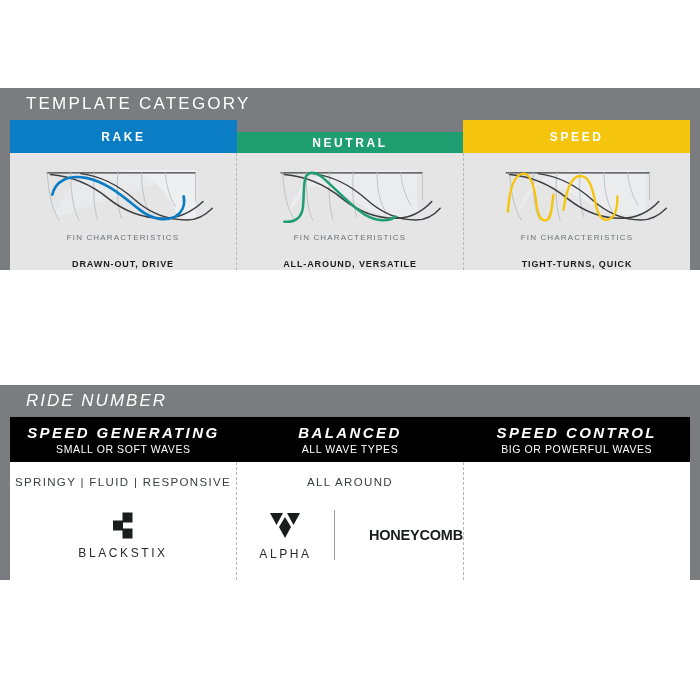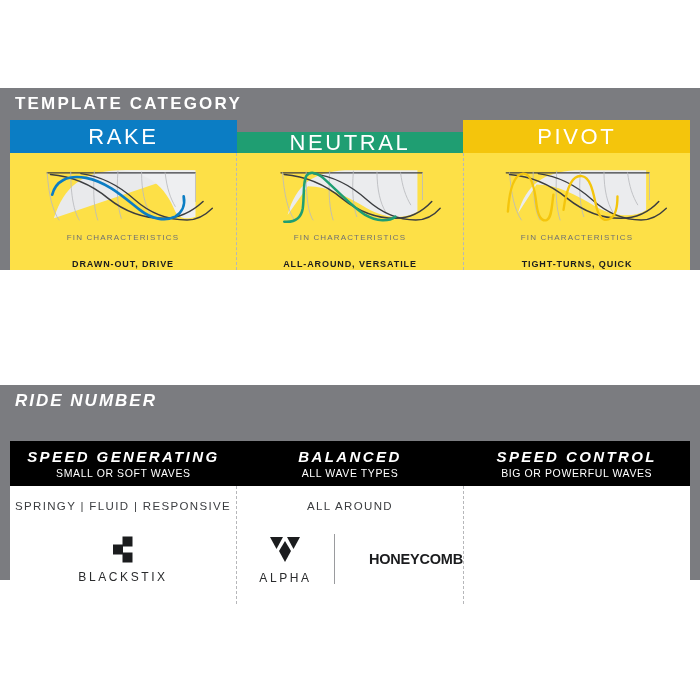--- a/index.html
+++ b/index.html
@@ -12,56 +12,56 @@
   .page{position:relative;width:700px;height:700px;background:#ffffff;}
 
   
   .band{position:absolute;left:0;width:700px;background:#7b7c80;}
   #band-template{top:88px;height:182px;}
   #band-ride{top:385px;height:195px;}
 
   .band-title{
     color:#ffffff;
     font-size:17px;
-    font-weight:bold;
+    font-weight:normal;
     letter-spacing:2.2px;
-    padding:6px 0 6px 15px;
+    padding:6px 0 6px 26px;
     line-height:20px;
     white-space:nowrap;
   }
   .band-title.italic{font-style:italic;letter-spacing:2.0px;}
 
   
   #template-block{
     position:absolute;left:10px;top:120px;width:680px;
   }
   .cat-header-row{display:flex;height:33px;}
   .cat-header{
     flex:1 1 0;
     display:flex;align-items:center;justify-content:center;
-    color:#ffffff;font-weight:normal;font-size:22px;letter-spacing:2.6px;
-  }
-  .cat-body-row{display:flex;background:#fde047;height:117px;}
+    color:#ffffff;font-weight:bold;font-size:12px;letter-spacing:2.6px;
+  }
+  .cat-body-row{display:flex;background:#e5e5e5;height:117px;}
   .cat-cell{
     flex:1 1 0;position:relative;display:flex;flex-direction:column;
     align-items:center;justify-content:flex-start;
     padding-top:8px;box-sizing:border-box;
   }
   .cat-cell + .cat-cell{border-left:1px dashed #b6b7ba;}
   .fin-svg{width:100%;height:72px;display:block;}
   .fin-caption{margin-top:6px;text-align:center;line-height:1.25;}
   .fin-caption .lbl{
     display:block;font-size:8px;letter-spacing:1.15px;color:#6e7073;
   }
   .fin-caption .val{
     display:block;font-size:9px;font-weight:bold;letter-spacing:0.9px;color:#1b1c1e;margin-top:16px;
   }
 
   
-  #ride-block{position:absolute;left:10px;top:441px;width:680px;}
+  #ride-block{position:absolute;left:10px;top:417px;width:680px;}
   .ride-header-row{display:flex;background:#000000;height:45px;}
   .ride-header{
     flex:1 1 0;display:flex;flex-direction:column;align-items:center;justify-content:center;
     color:#ffffff;text-align:center;
   }
   .ride-header .t{
     font-size:15px;font-weight:bold;font-style:italic;letter-spacing:2.4px;line-height:17px;
   }
   .ride-header .s{
     font-size:10.5px;letter-spacing:0.6px;line-height:14px;margin-top:1px;
@@ -107,21 +107,21 @@
   <div id="template-block">
 
     <div class="cat-header-row">
       <div class="cat-header" style="background:#0b7dc4;">
         <span>RAKE</span>
       </div>
       <div class="cat-header" style="background:#1f9e72;margin-top:12px;">
         <span>NEUTRAL</span>
       </div>
       <div class="cat-header" style="background:#f4c50c;">
-        <span>PIVOT</span>
+        <span>SPEED</span>
       </div>
     </div>
 
     <div class="cat-body-row">
 
       <div class="cat-cell">
         <svg class="fin-svg" viewBox="0 0 220 78" preserveAspectRatio="xMidYMid meet">
           <g fill="none" stroke-linecap="round" stroke-linejoin="round">
             <path d="M28 68 C40 30 62 13 104 11 L196 11" fill="#e9eaec" stroke="none"></path>
             <path d="M104 11 C140 13 160 30 172 60 C176 68 184 70 196 66 L196 11 Z" fill="#eeeff1" stroke="none"></path>

